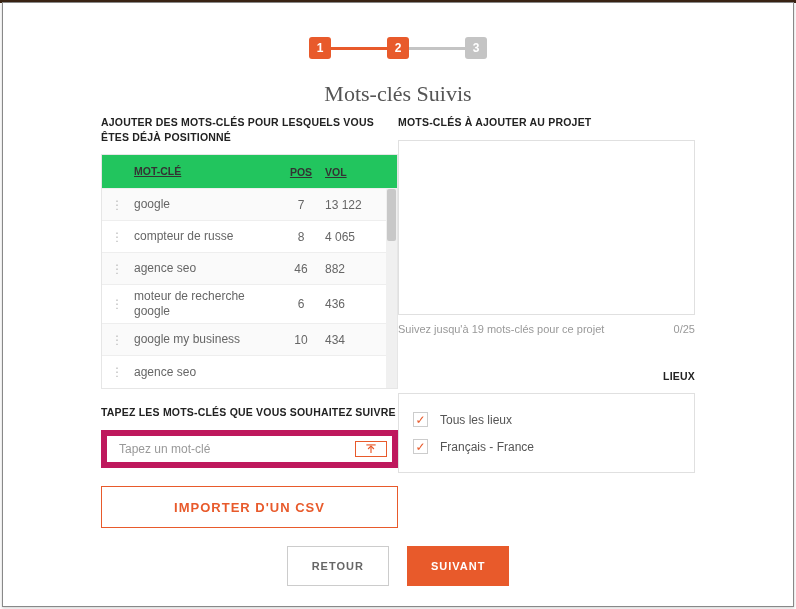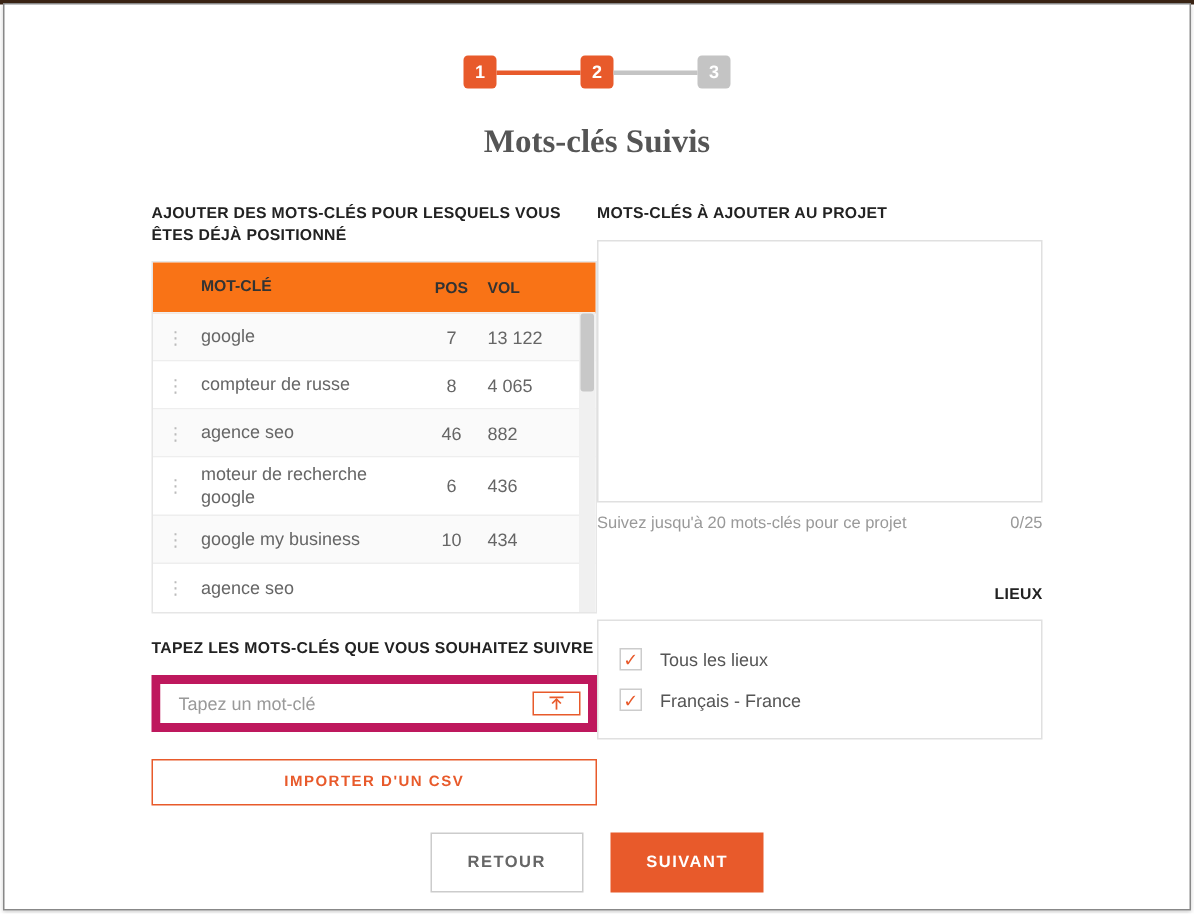--- a/index.html
+++ b/index.html
@@ -46,30 +46,30 @@
   .step.inactive { background: #c4c4c4; }
   .connector {
     width: 56px; height: 3px;
   }
   .connector.active { background: #e85a2b; }
   .connector.inactive { background: #c4c4c4; }
 
   .page-title {
     text-align: center;
     font-size: 22px;
-    font-weight: 700;
+    font-weight: 400;
     color: #555;
     margin-top: 22px;
     font-family: Georgia, serif;
   }
 
   .content {
     display: flex;
     padding: 0 98px;
-    margin-top: 28px;
+    margin-top: 8px;
   }
   .col-left, .col-right { flex: 1; }
 
   .section-label {
     font-size: 10.5px;
     font-weight: 700;
     color: #222;
     text-transform: uppercase;
     line-height: 1.4;
     margin-bottom: 10px;
@@ -81,26 +81,27 @@
     border: 1px solid #e6e6e6;
     position: relative;
   }
   .kw-head, .kw-row {
     display: flex;
     align-items: center;
     border-bottom: 1px solid #eee;
     font-size: 12px;
   }
   .kw-head {
-    background: #f97316;
+    background: #22c55e;
     font-weight: 700;
     text-transform: uppercase;
     font-size: 10.5px;
     color: #333;
     height: 34px;
+    text-decoration: underline;
   }
   .kw-row {
     min-height: 32px;
     color: #666;
     background: #fff;
   }
   .kw-row:nth-child(even) { background: #fafafa; }
   .kw-row.cut { height: 18px; overflow: hidden; border-bottom: none;}
   .c-handle { width: 30px; text-align: center; color: #bbb; }
   .c-kw { flex: 1; padding: 4px 6px 4px 2px; line-height: 1.25; }
@@ -147,25 +148,25 @@
     align-items: center;
     justify-content: center;
     color: #e85a2b;
     font-size: 14px;
   }
 
   .import-btn {
     margin-top: 18px;
     border: 1px solid #e85a2b;
     color: #e85a2b;
-    height: 31px;
-    display: flex;
-    align-items: center;
-    justify-content: center;
-    font-size: 10px;
+    height: 42px;
+    display: flex;
+    align-items: center;
+    justify-content: center;
+    font-size: 13px;
     font-weight: 700;
     letter-spacing: 1px;
     cursor: pointer;
   }
 
   
   .kw-add-box {
     border: 1px solid #e0e0e0;
     height: 175px;
     background: #fff;
@@ -323,21 +324,21 @@
         </div>
       </div>
 
       <div class="import-btn">IMPORTER D'UN CSV</div>
     </div>
 
     <div class="col-right">
       <div class="section-label">MOTS-CLÉS À AJOUTER AU PROJET</div>
       <div class="kw-add-box"></div>
       <div class="counter-row">
-        <span>Suivez jusqu'à 20 mots-clés pour ce projet</span>
+        <span>Suivez jusqu'à 19 mots-clés pour ce projet</span>
         <span>0/25</span>
       </div>
 
       <div class="section-label lieux-label">LIEUX</div>
       <div class="lieux-box">
         <div class="lieu-row">
           <div class="chk">✓</div>
           <span>Tous les lieux</span>
         </div>
         <div class="lieu-row">

